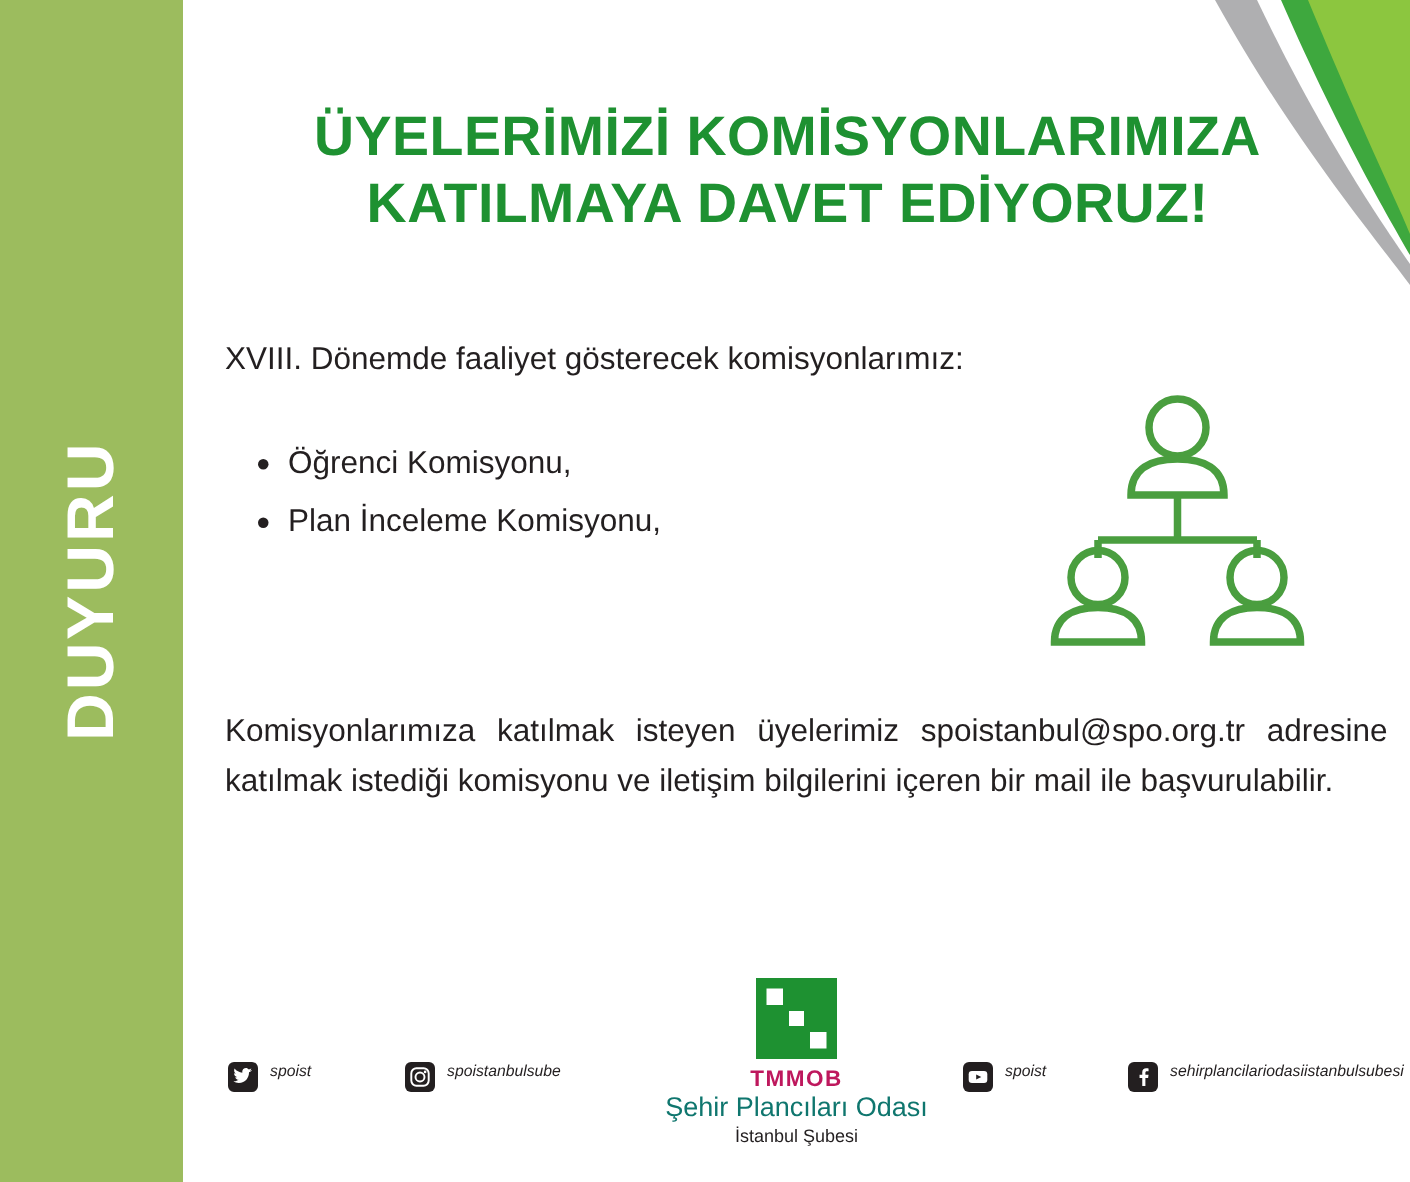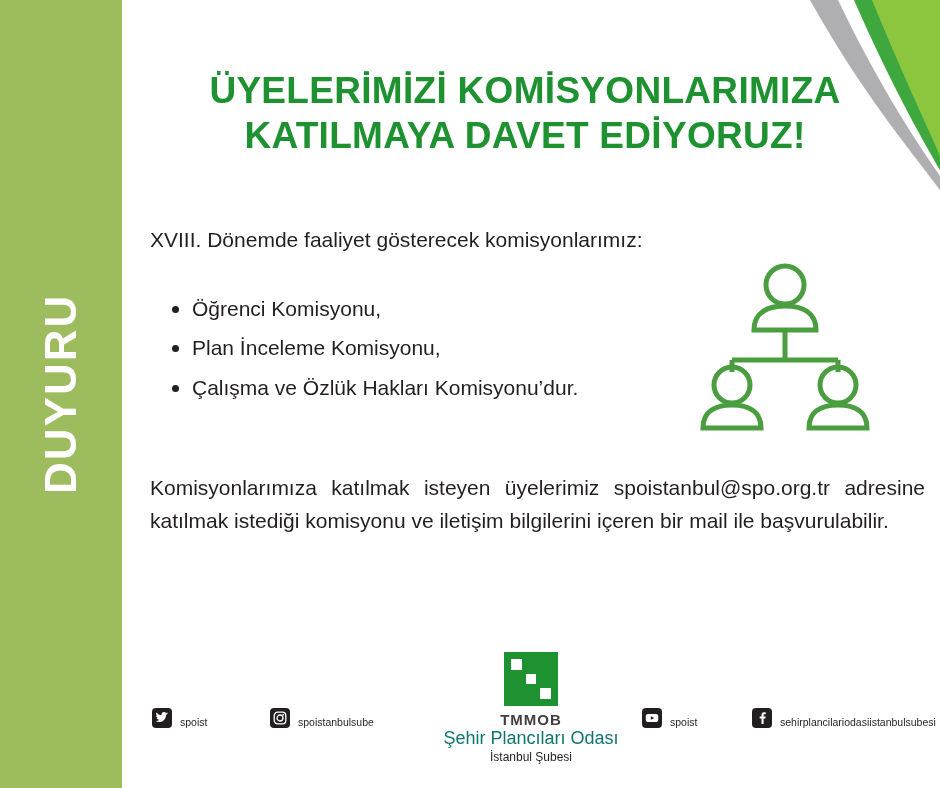--- a/index.html
+++ b/index.html
@@ -136,40 +136,41 @@
     left: 50%;
     top: 4px;
     transform: translateX(-50%);
     text-align: center;
     width: 260px;
   }
   .logo-mark { display: block; margin: 0 auto 5px auto; }
   .logo-tmmob {
     font-size: 15px;
     font-weight: bold;
-    color: #404040;
+    color: #be185d;
     letter-spacing: 1px;
   }
   .logo-name {
     font-size: 18px;
     font-weight: normal;
     color: #0f766e;
   }
   .logo-sub {
     font-size: 12px;
     color: #231f20;
     margin-top: 1px;
   }
 
   .social {
     position: absolute;
     top: 60px;
     display: flex;
-    align-items: flex-end;
+    align-items: flex-start;
     gap: 8px;
+    font-style: italic;
   }
   .social .sname {
     font-size: 10.5px;
     color: #231f20;
     white-space: nowrap;
   }
   .sicon {
     width: 20px; height: 20px;
     border-radius: 4px;
     background: #231f20;
@@ -202,21 +203,20 @@
     <span class="line">ÜYELERİMİZİ KOMİSYONLARIMIZA</span>
     <span class="line">KATILMAYA DAVET EDİYORUZ!</span>
   </div>
 
   <div class="intro">XVIII. Dönemde faaliyet gösterecek komisyonlarımız:</div>
 
   <div class="list">
     <ul>
       <li>Öğrenci Komisyonu,</li>
       <li>Plan İnceleme Komisyonu,</li>
-      <li>Çalışma ve Özlük Hakları Komisyonu’dur.</li>
     </ul>
   </div>
 
   <div class="closing">
     <p>Komisyonlarımıza katılmak isteyen üyelerimiz spoistanbul@spo.org.tr adresine katılmak istediği komisyonu ve iletişim bilgilerini içeren bir mail ile başvurulabilir.</p>
   </div>
 
   <svg class="people-icon" viewBox="0 0 190 185">
     <g fill="none" stroke="#4a9e3f" stroke-width="5">
       <circle cx="95" cy="33" r="19"></circle>

